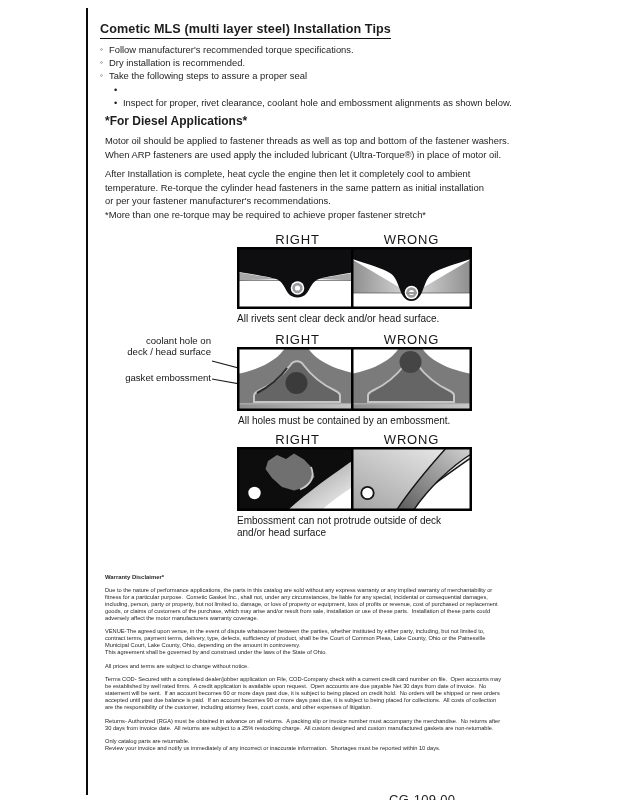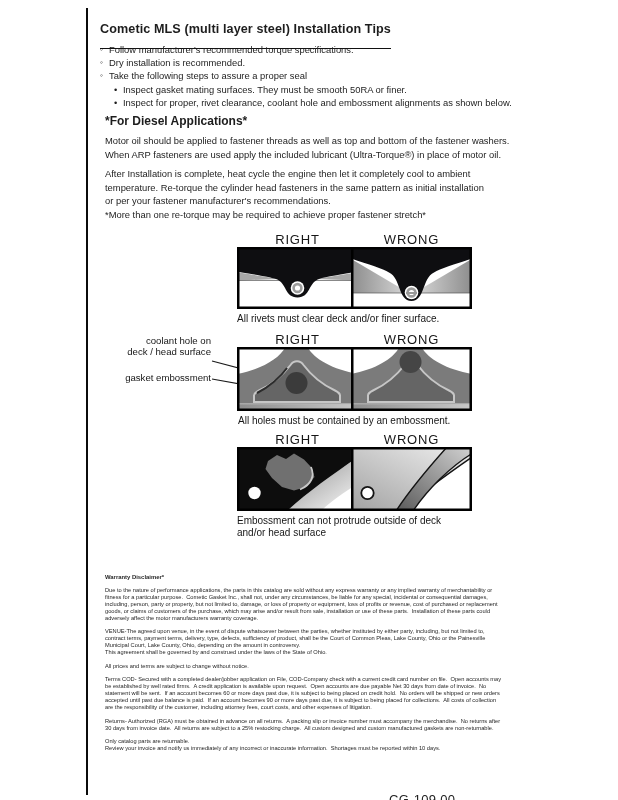--- a/index.html
+++ b/index.html
@@ -7,21 +7,21 @@
     width:618px;height:800px;background:#ffffff;overflow:hidden;
     font-family:"Liberation Sans","DejaVu Sans",sans-serif;
     color:#1d1d1d;position:relative;
     -webkit-font-smoothing:antialiased;
   }
   .abs{position:absolute;}
   .pre{white-space:pre;}
   .gutter{position:absolute;left:86px;top:8px;width:2px;height:787px;background:#0b0b0b;}
 
   .title{left:100px;top:22px;font-size:12.6px;font-weight:bold;
-         border-bottom:1.6px solid #111;padding-bottom:12px;letter-spacing:0.1px;}
+         border-bottom:1.6px solid #111;padding-bottom:2px;letter-spacing:0.1px;}
 
   .tips{left:100px;top:43px;width:450px;font-size:9.4px;}
   .tip{display:flex;line-height:13.2px;}
   .tip .m{width:9px;flex:none;font-size:8.5px;}
   .tip.sub{margin-left:14px;}
   .tip.sub .m{font-size:9.4px;}
 
   .diesel-h{left:105px;top:114px;font-size:12px;font-weight:bold;}
   .bodypara{font-size:9.4px;line-height:13.6px;}
   .dp1{left:105px;top:134px;}
@@ -64,21 +64,20 @@
   <div class="tip">
     <span class="m">◦</span>
     <span>Dry installation is recommended.</span>
   </div>
   <div class="tip">
     <span class="m">◦</span>
     <span>Take the following steps to assure a proper seal</span>
   </div>
   <div class="tip sub">
     <span class="m">•</span>
-    <span>Inspect gasket mating surfaces.  They must be smooth 50RA or finer.</span>
   </div>
   <div class="tip sub">
     <span class="m">•</span>
     <span>Inspect for proper, rivet clearance, coolant hole and embossment alignments as shown below.</span>
   </div>
 </div>
 
 <div class="abs diesel-h">*For Diesel Applications*</div>
 <div class="abs bodypara pre dp1">Motor oil should be applied to fastener threads as well as top and bottom of the fastener washers.
 When ARP fasteners are used apply the included lubricant (Ultra-Torque®) in place of motor oil.</div>
@@ -120,21 +119,21 @@
     <path d="M119,13 L63,46 L119,46 Z" fill="url(#w1r)"></path>
     <line x1="2" y1="46" x2="119" y2="46" stroke="#555" stroke-width="0.7"></line>
     <path d="M0,0 H121 V11.5 C103,17.5 89,21.5 83,25.5 C71,31 74,54 60.5,54 C47,54 50,31 38,25.5 C32,21.5 18,17.5 0,11.5 Z" fill="#0e0e11"></path>
     <circle cx="60.5" cy="45.5" r="6.8" fill="#ffffff"></circle>
     <circle cx="60.5" cy="45.5" r="3.9" fill="#ffffff" stroke="#9c9c9c" stroke-width="2.6"></circle>
     <line x1="55" y1="46" x2="66" y2="46" stroke="#999" stroke-width="2"></line>
     <rect x="1.25" y="1.25" width="118.5" height="59.5" fill="none" stroke="#000" stroke-width="2.5"></rect>
   </svg>
 </div>
 
-<div class="abs dcaption cap1">All rivets must clear deck and/or finer surface.</div>
+<div class="abs dcaption cap1">All rivets sent clear deck and/or head surface.</div>
 
 <div class="abs dlabel colL r2lab">RIGHT</div>
 <div class="abs dlabel colR r2lab">WRONG</div>
 
 <div class="abs ann ann1">
   <div>coolant hole on</div>
   <div>deck / head surface</div>
 </div>
 <div class="abs ann ann2">gasket embossment</div>
 

